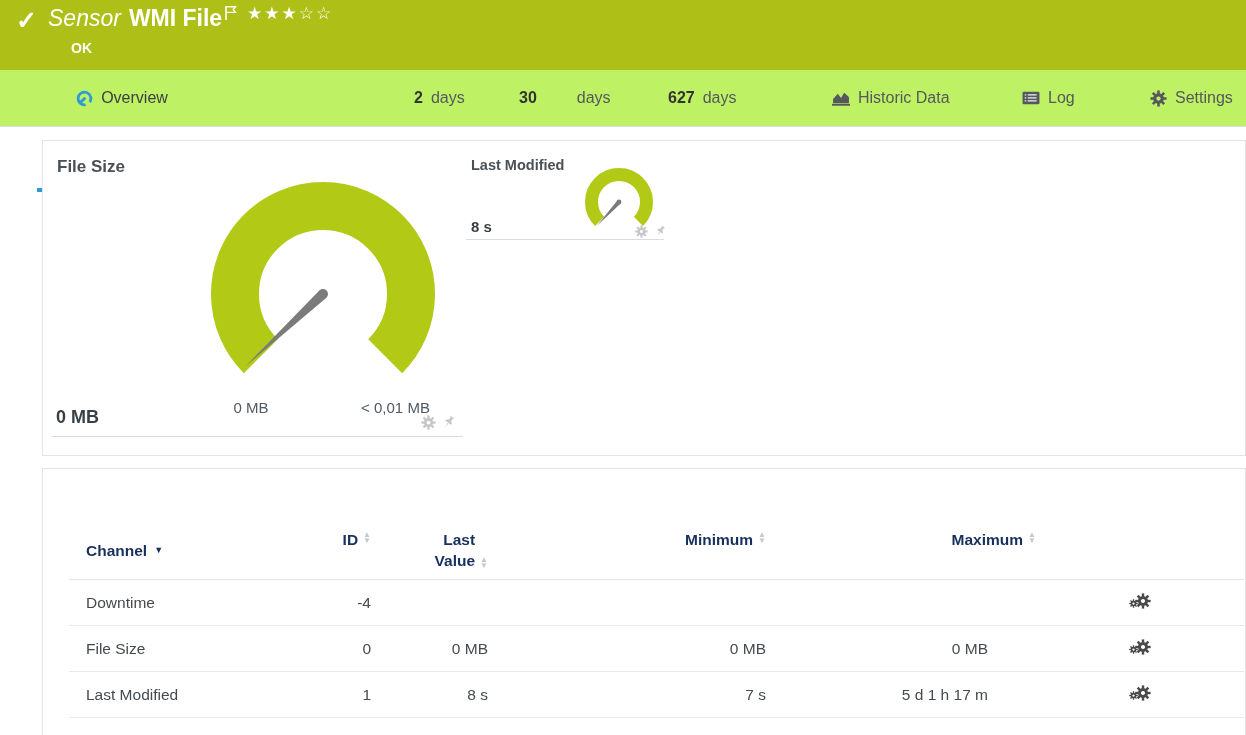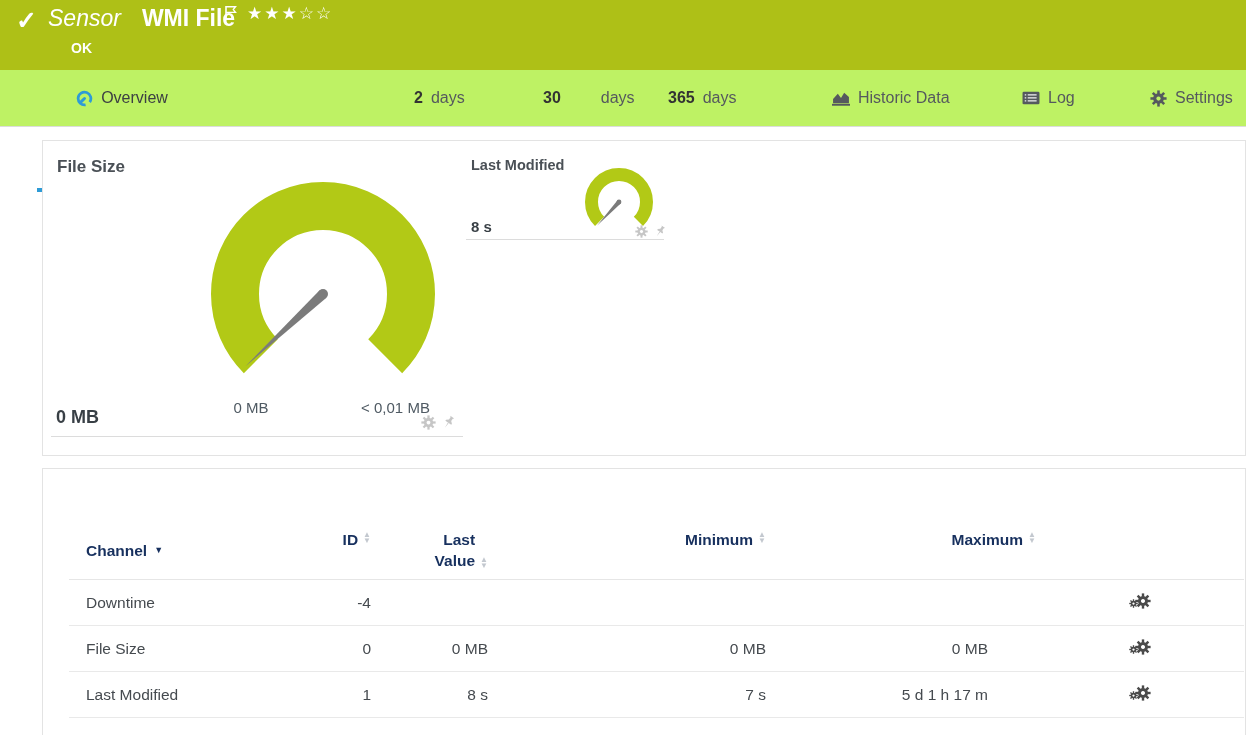--- a/index.html
+++ b/index.html
@@ -5,36 +5,36 @@
   * { margin:0; padding:0; box-sizing:border-box; }
   html,body { width:1246px; height:735px; overflow:hidden; background:#fff;
     font-family:"Liberation Sans", sans-serif; }
   .stage { position:relative; width:1246px; height:735px; }
 
   
   .hdr { position:absolute; left:0; top:0; width:1246px; height:70px;
     background:var(--header-green,#aec017); color:#fff; }
   .hdr-check { position:absolute; left:16px; top:6px; font-size:25px; font-weight:bold; }
   .hdr-title { position:absolute; left:48px; top:5px; font-size:23px; white-space:nowrap; }
-  .hdr-title .kind { font-style:italic; font-weight:400; margin-right:21px; }
+  .hdr-title .kind { font-style:italic; font-weight:400; margin-right:8px; }
   .hdr-title .name { font-weight:bold; }
   .hdr-flag { position:absolute; left:224px; top:5px; }
   .hdr-stars { position:absolute; left:247px; top:3px; font-size:17px; letter-spacing:2px; }
   .hdr-status { position:absolute; left:71px; top:40px; font-size:14px; font-weight:bold; }
 
   
   .tabbar { position:absolute; left:0; top:70px; width:1246px; height:57px;
     background:#bef264; border-bottom:1px solid #dcdcdc; }
   .tab { position:absolute; top:0; height:56px; display:flex; align-items:center; gap:8px;
     font-size:16px; color:#55595e; cursor:pointer; white-space:nowrap; }
   .tab .num { font-weight:bold; color:#333; }
   .tab-overview { left:37px; width:170px; justify-content:center; color:#3c4043; }
   .tab-underline { position:absolute; left:37px; top:118px; width:170px; height:4px;
     background:var(--accent-blue,#2e9bd6); }
-  .tab-live { left:247px; } .tab-2d { left:414px; } .tab-30d { left:543px;gap:40px; }
+  .tab-live { left:247px; } .tab-2d { left:414px; } .tab-30d { left:519px;gap:40px; }
   .tab-365d { left:668px; } .tab-hist { left:832px; } .tab-log { left:1022px; }
   .tab-set { left:1150px; }
   .tab svg { display:block; }
 
   
   .panel { position:absolute; background:#fff; border:1px solid #e3e3e3; }
   .panel-gauges { left:42px; top:140px; width:1204px; height:316px; }
   .gtitle { position:absolute; font-weight:bold; color:#4a5056; }
   .g1-title { left:14px; top:16px; font-size:17px; }
   .g2-title { left:428px; top:16px; font-size:14.5px; font-weight:bold; }
@@ -128,21 +128,21 @@
     </div>
     <div class="tab tab-2d">
       <span class="num">2</span>
       <span>days</span>
     </div>
     <div class="tab tab-30d">
       <span class="num">30</span>
       <span>days</span>
     </div>
     <div class="tab tab-365d">
-      <span class="num">365</span>
+      <span class="num">627</span>
       <span>days</span>
     </div>
     <div class="tab tab-hist">
       <span>
         <svg width="18" height="16" viewBox="0 0 17 15">
           <path d="M0 13.9 H17" stroke="#55595e" stroke-width="1.8" fill="none"></path>
           <path d="M1 12.5 L1 8.5 L5.5 3.5 L8.5 7.5 L11.5 2.5 L16 6.5 L16 12.5 Z" fill="#55595e"></path>
         </svg>
       </span>
       <span>Historic Data</span>

